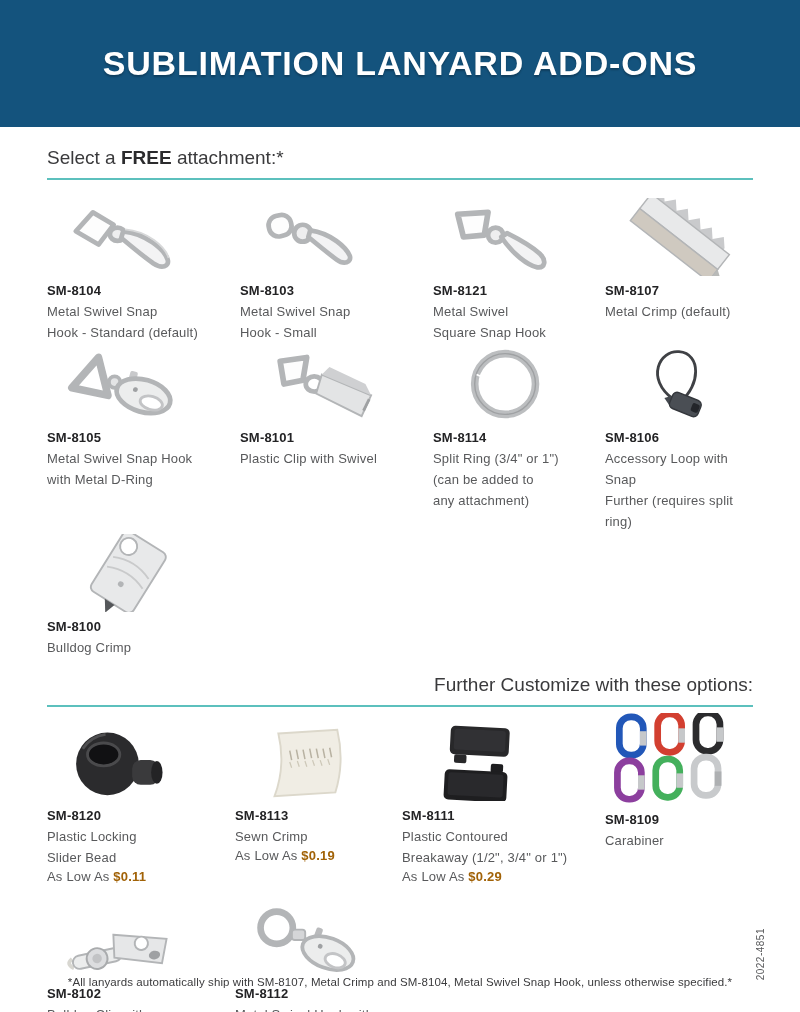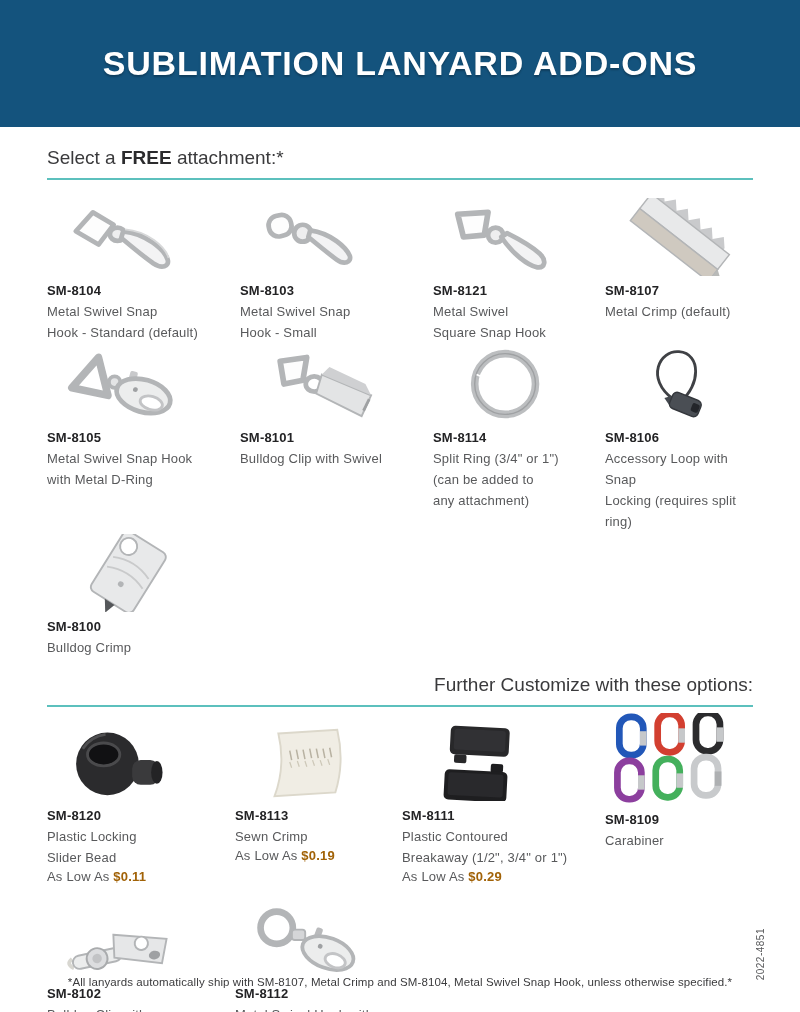--- a/index.html
+++ b/index.html
@@ -149,21 +149,21 @@
       <div class="imgbox">
         <svg width="150" height="72" viewBox="0 0 150 76">
           <path d="M34 14 L62 10 L58 34 L38 38 Z" fill="#fdfdfd" stroke="#b3b5b7" stroke-width="6" stroke-linejoin="round"></path>
           <ellipse cx="70" cy="38" rx="9" ry="8" fill="none" stroke="#b3b5b7" stroke-width="5"></ellipse>
           <polygon points="78,28 130,50 120,72 72,48" fill="#e3e4e5" stroke="#b3b5b7" stroke-width="2"></polygon>
           <polygon points="78,28 130,50 124,38 86,20" fill="#cfd0d2"></polygon>
           <line x1="122" y1="66" x2="128" y2="54" stroke="#9fa1a3" stroke-width="3"></line>
         </svg>
       </div>
       <div class="code">SM-8101</div>
-      <div class="pname">Bulldog Clip with Swivel</div>
+      <div class="pname">Plastic Clip with Swivel</div>
     </div>
 
     <div class="cell">
       <div class="imgbox">
         <svg width="140" height="76" viewBox="0 0 140 80">
           <circle cx="68" cy="40" r="32" fill="none" stroke="#bcbec0" stroke-width="8"></circle>
           <circle cx="68" cy="40" r="32" fill="none" stroke="#9fa1a3" stroke-width="1.5"></circle>
           <path d="M38 30 l11 5" stroke="#ffffff" stroke-width="2"></path>
         </svg>
       </div>
@@ -179,21 +179,21 @@
           <path d="M64 56 C34 34 50 4 70 6 C94 8 92 42 72 58" fill="none" stroke="#3f4145" stroke-width="3"></path>
           <g transform="rotate(22 80 64)">
             <path d="M62 58 l-9 7 l9 6 Z" fill="#44484e"></path>
             <rect x="60" y="54" width="32" height="18" rx="5" fill="#4a4e54" stroke="#33363b" stroke-width="1.5"></rect>
             <rect x="83" y="58" width="8" height="9" rx="2" fill="#23252a"></rect>
           </g>
         </svg>
       </div>
       <div class="code">SM-8106</div>
       <div class="pname">Accessory Loop with Snap
-Locking (requires split ring)</div>
+Further (requires split ring)</div>
     </div>
 
     <div class="cell">
       <div class="imgbox">
         <svg width="150" height="78" viewBox="0 0 150 82">
           <g transform="rotate(32 75 42)">
             <rect x="50" y="2" width="52" height="74" rx="6" fill="#e8e9ea" stroke="#b3b5b7" stroke-width="2"></rect>
             <circle cx="62" cy="16" r="9" fill="#ffffff" stroke="#b3b5b7" stroke-width="2"></circle>
             <path d="M54 34 q22 -10 44 0" stroke="#c9cacb" fill="none" stroke-width="2"></path>
             <path d="M54 46 q22 -10 44 0" stroke="#c9cacb" fill="none" stroke-width="2"></path>

